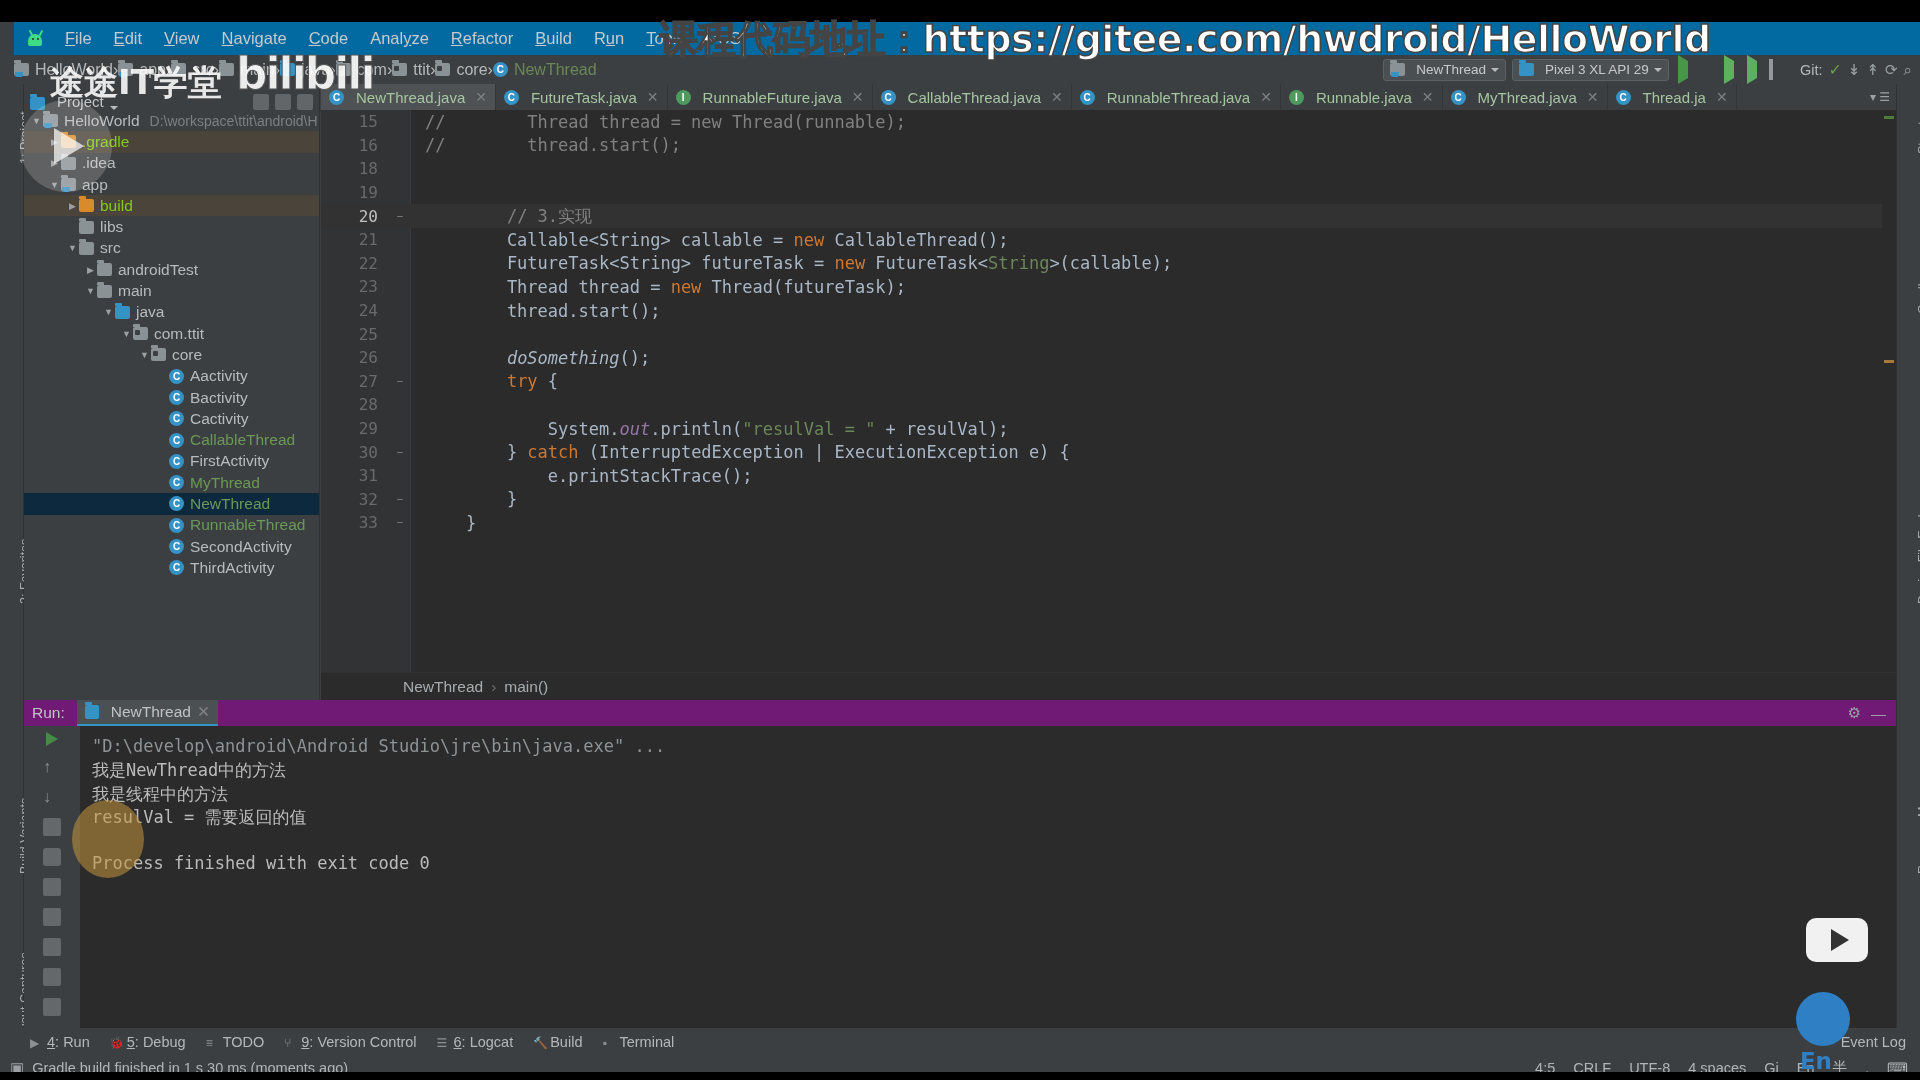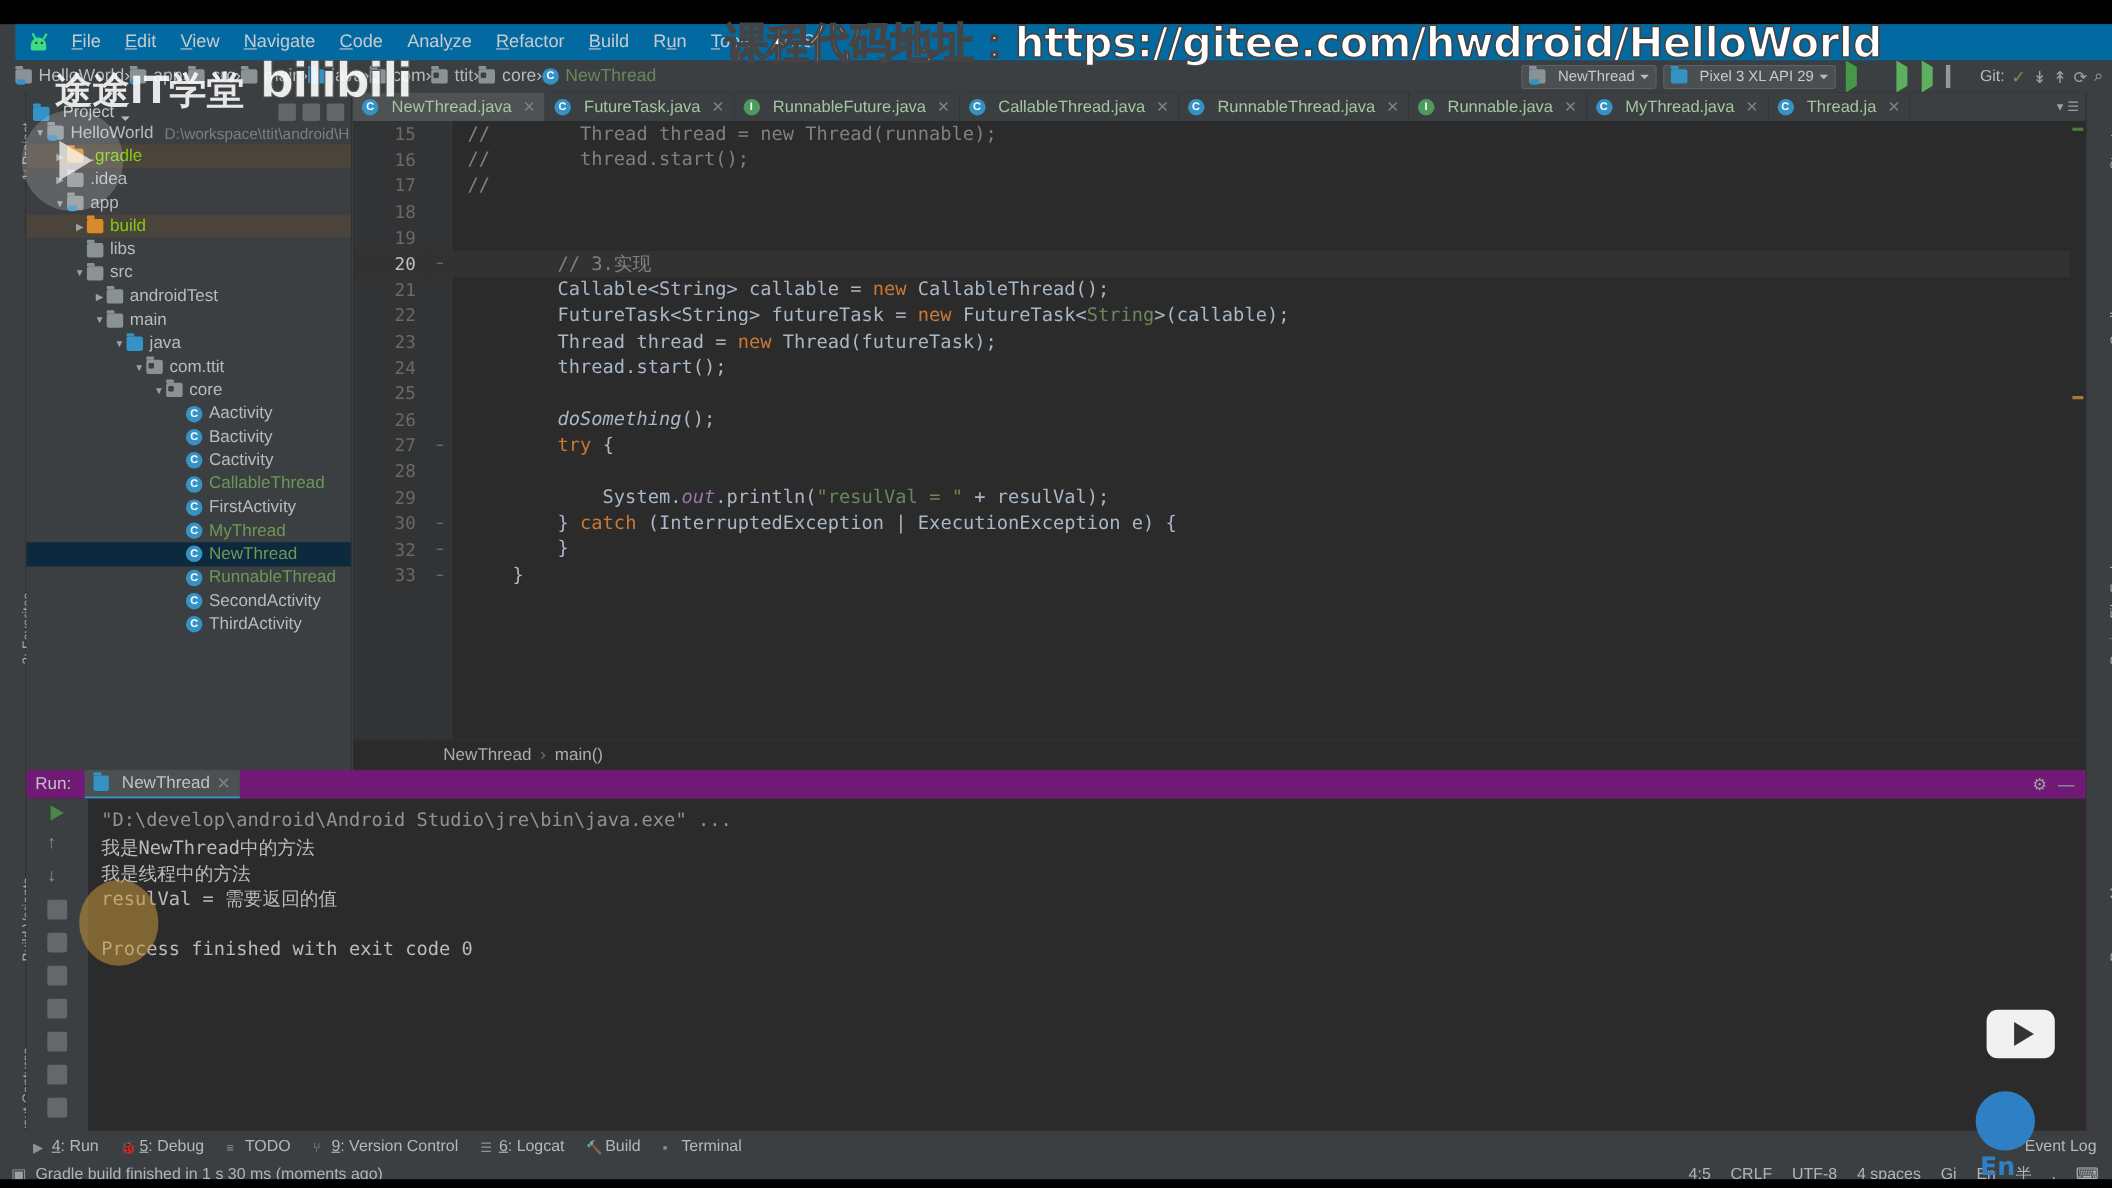--- a/index.html
+++ b/index.html
@@ -463,25 +463,20 @@
             <span class="lnum">15</span>
             <span class="fold"></span>
             <span class="ctext"><span class="cm">//        Thread thread = new Thread(runnable);</span></span>
           </div>
           <div class="cline">
             <span class="lnum">16</span>
             <span class="fold"></span>
             <span class="ctext"><span class="cm">//        thread.start();</span></span>
           </div>
           <div class="cline">
-            <span class="lnum">17</span>
-            <span class="fold"></span>
-            <span class="ctext"><span class="cm">//</span></span>
-          </div>
-          <div class="cline">
             <span class="lnum">18</span>
             <span class="fold"></span>
           </div>
           <div class="cline">
             <span class="lnum">19</span>
             <span class="fold"></span>
             <span class="ctext"></span>
           </div>
           <div class="cline cur">
             <span class="lnum cur">20</span>
@@ -529,20 +524,25 @@
           </div>
           <div class="cline">
             <span class="lnum">29</span>
             <span class="fold"></span>
             <span class="ctext">            System.<span class="fld ital">out</span>.println(<span class="str">"resulVal = "</span> + resulVal);</span>
           </div>
           <div class="cline">
             <span class="lnum">30</span>
             <span class="fold">−</span>
             <span class="ctext">        } <span class="kw">catch</span> (InterruptedException | ExecutionException e) {</span>
+          </div>
+          <div class="cline">
+            <span class="lnum">31</span>
+            <span class="fold"></span>
+            <span class="ctext">            e.printStackTrace();</span>
           </div>
           <div class="cline">
             <span class="lnum">32</span>
             <span class="fold">−</span>
             <span class="ctext">        }</span>
           </div>
           <div class="cline">
             <span class="lnum">33</span>
             <span class="fold">−</span>
             <span class="ctext">    }</span>

